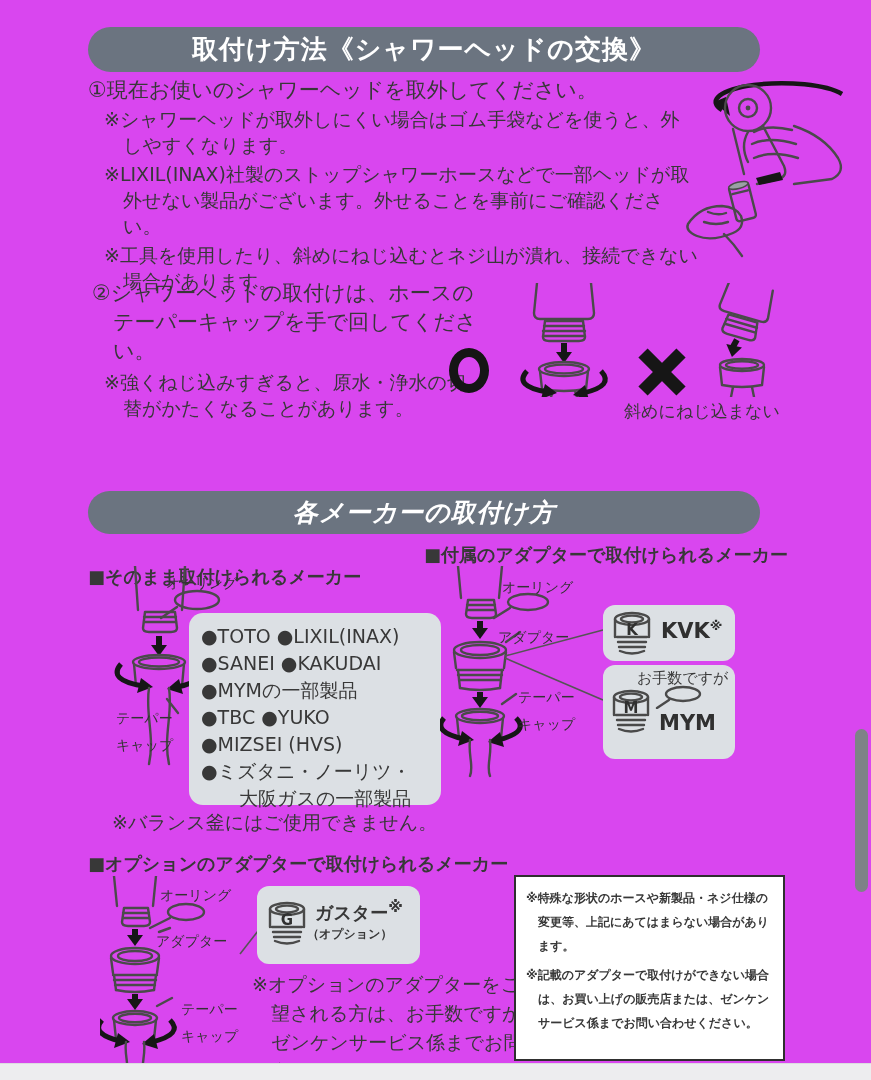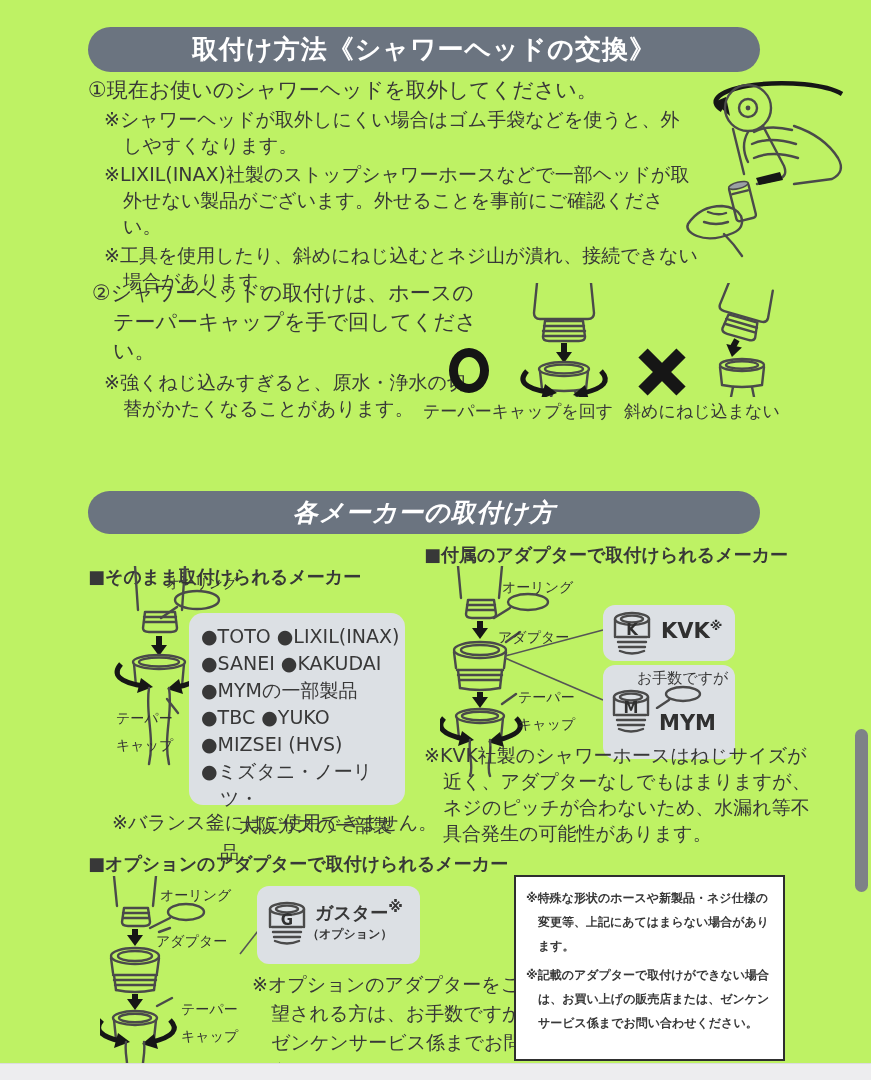--- a/index.html
+++ b/index.html
@@ -1,16 +1,16 @@
 <!DOCTYPE html>
 <html><head>
 <meta charset="utf-8">
 <style>
   html,body{margin:0;padding:0;background:#fff;}
-  #page{position:relative;width:871px;height:1080px;background:#bef264;overflow:hidden;
+  #page{position:relative;width:871px;height:1080px;background:#d946ef;overflow:hidden;
         font-family:"DejaVu Sans","Liberation Sans",sans-serif;color:#383838;}
   .abs{position:absolute;}
   svg{display:block;}
   
   .pill{background:#6b7480;color:#ffffff;font-weight:bold;text-align:center;
         border-radius:23px;letter-spacing:1px;}
   #pill1{left:88px;top:27px;width:672px;height:45px;font-size:26px;line-height:45px;}
   #pill2{left:88px;top:491px;width:672px;height:43px;font-size:25px;line-height:43px;font-style:italic;}
   
   .step{font-size:21px;line-height:29px;}
@@ -32,21 +32,21 @@
   #lbl-oring-L{left:166px;top:570px;}
   #lbl-taper-L{left:116px;top:705px;width:64px;}
   #lbl-oring-R{left:502px;top:574px;}
   #lbl-adapter-R{left:498px;top:624px;}
   #lbl-taper-R{left:518px;top:684px;width:64px;}
   #lbl-oring-O{left:160px;top:882px;}
   #lbl-adapter-O{left:156px;top:928px;}
   #lbl-taper-O{left:181px;top:996px;width:64px;}
   
   .panel{background:#dce0e4;border-radius:14px;}
-  #makers-box{left:189px;top:613px;width:216px;height:192px;padding:10px 0 0 12px;box-sizing:border-box;}
+  #makers-box{left:189px;top:613px;width:252px;height:192px;padding:10px 0 0 12px;box-sizing:border-box;}
   .maker{font-size:19px;line-height:27px;white-space:pre-line;padding-left:1em;text-indent:-1em;}
   #note-balance{left:112px;top:810px;font-size:19px;}
   #kvk-box{left:603px;top:605px;width:132px;height:56px;border-radius:12px;}
   #mym-box{left:603px;top:665px;width:132px;height:94px;border-radius:12px;}
   #gaster-box{left:257px;top:886px;width:163px;height:78px;border-radius:12px;}
   .adp-name{font-size:21px;font-weight:bold;color:#303030;}
   .adp-name sup{font-size:13px;}
   #kvk-name{position:absolute;left:58px;top:13px;}
   #mym-oring-lbl{position:absolute;left:34px;top:4px;font-size:15px;}
   #mym-name{position:absolute;left:56px;top:46px;}
@@ -123,21 +123,20 @@
     <polygon points="61,69 77,69 69,80" fill="#161616"></polygon>
     <ellipse class="lineart" cx="69" cy="86" rx="25" ry="7"></ellipse>
     <ellipse class="lineart" cx="69" cy="86" rx="19" ry="4.4" stroke-width="1.6"></ellipse>
     <path class="lineart" d="M45,88 L47,106 M93,88 L91,106 M47,106 Q69,110 91,106"></path>
     <path class="lineart" d="M58,108 L56,114 M80,108 L82,114" stroke-width="2"></path>
     <path class="blackink" d="M32,88 Q18,103 52,109" stroke-width="5"></path>
     <polygon points="50,101 62,110 46,116" fill="#161616"></polygon>
     <path class="blackink" d="M106,88 Q120,103 88,110" stroke-width="5"></path>
     <polygon points="90,102 78,112 94,117" fill="#161616"></polygon>
   </svg>
-  <div id="cap-ok" class="abs caption">テーパーキャップを回す</div>
 
   <svg class="abs" style="left:634px;top:344px;" width="56" height="56" viewBox="0 0 56 56">
     <line class="blackink" x1="9" y1="9" x2="47" y2="47" stroke-width="13"></line>
     <line class="blackink" x1="47" y1="9" x2="9" y2="47" stroke-width="13"></line>
   </svg>
   <svg class="abs" style="left:690px;top:283px;" width="108" height="114" viewBox="0 0 108 114">
     <g transform="rotate(16 52 28)">
       <path class="lineart" d="M32,0 L29,28 Q29,33 35,33 L73,33 Q79,33 79,28 L76,0"></path>
       <path class="lineart" d="M40,35 L38,50 Q38,54 44,54 L66,54 Q72,54 72,50 L70,35 Z"></path>
       <line class="lineart" x1="39" y1="40" x2="71" y2="40" stroke-width="1.6"></line>
@@ -254,21 +253,20 @@
       <path class="lineart" d="M8,40 Q20,45 32,40" stroke-width="1.8"></path>
       <text x="20" y="24" text-anchor="middle" font-size="15" font-weight="bold" fill="#303030">M</text>
     </svg>
     <svg class="abs" style="left:52px;top:20px;" width="48" height="24" viewBox="0 0 48 24">
       <ellipse class="lineart" cx="28" cy="9" rx="17" ry="7" stroke-width="2"></ellipse>
       <line class="lineart" x1="14" y1="15" x2="2" y2="23" stroke-width="1.6"></line>
     </svg>
     <div id="mym-name" class="adp-name">MYM</div>
   </div>
 
-  <div id="note-kvk" class="abs note">※KVK社製のシャワーホースはねじサイズが近く、アダプターなしでもはまりますが、ネジのピッチが合わないため、水漏れ等不具合発生の可能性があります。</div>
 
   <div id="hd-optional" class="abs colhead">■オプションのアダプターで取付けられるメーカー</div>
 
   <svg class="abs" style="left:100px;top:876px;" width="150" height="200" viewBox="0 0 150 200">
     <path class="lineart" d="M14,0 L17,30 M56,0 L53,30"></path>
     <path class="lineart" d="M24,32 L22,46 Q22,50 28,50 L44,50 Q50,50 50,46 L48,32 Z"></path>
     <line class="lineart" x1="23" y1="37" x2="49" y2="37" stroke-width="1.6"></line>
     <line class="lineart" x1="23" y1="42" x2="49" y2="42" stroke-width="1.6"></line>
     <ellipse class="lineart" cx="86" cy="36" rx="18" ry="8"></ellipse>
     <line class="lineart" x1="70" y1="42" x2="50" y2="52" stroke-width="1.6"></line>

